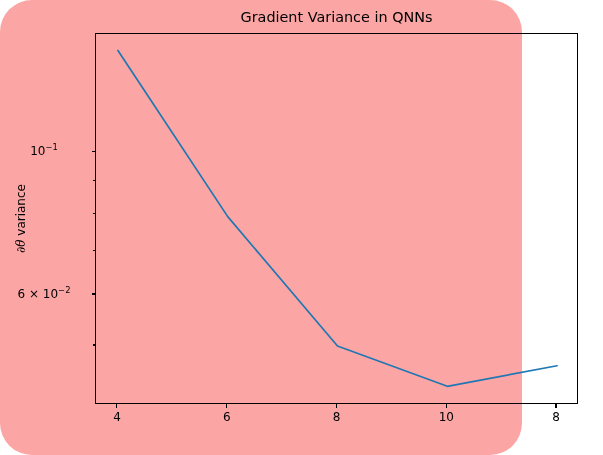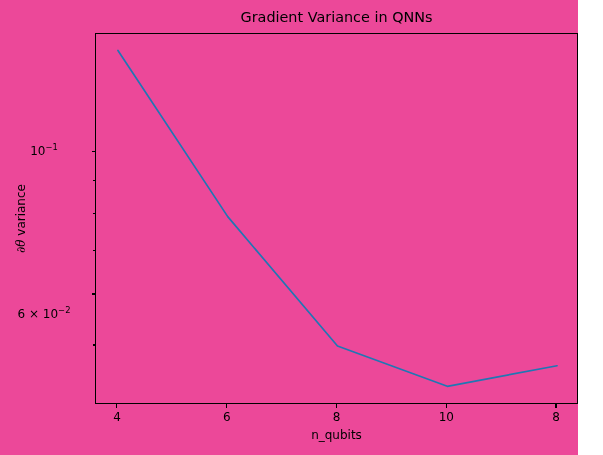--- a/index.html
+++ b/index.html
@@ -9,23 +9,24 @@
     background: #ffffff;
   }
   body {
     font-family: "DejaVu Sans", sans-serif;
     width: 603px;
     height: 455px;
     overflow: hidden;
   }
   #figure {
     position: relative;
-    width: 578px;
+    width: 522px;
     height: 455px;
-    background: #ec4899;
+    background: #fca5a5;
+    border-radius: 32px;
   }
   #chart-title {
     position: absolute;
     left: 95px;
     top: 8px;
     width: 483px;
     text-align: center;
     font-size: 14.4px;
     color: #000000;
     line-height: 18px;
@@ -133,26 +134,25 @@
       <div class="xtick-label" style="left: 336.5px; top: 410px;">8</div>
       <div class="tick-mark-x" style="left: 445.723px; top: 404px;"></div>
       <div class="xtick-label" style="left: 446.273px; top: 410px;">10</div>
       <div class="tick-mark-x" style="left: 555.495px; top: 404px;"></div>
       <div class="xtick-label" style="left: 556.045px; top: 410px;">8</div>
     </div>
   <div id="y-ticks-layer">
       <div class="tick-mark-y" style="left: 91.5px; top: 150.532px;"></div>
       <div class="ytick-label" style="left: 0px; width: 88px; top: 151.082px;">10<sup>−1</sup></div>
       <div class="tick-mark-y" style="left: 91.5px; top: 293.47px;"></div>
-      <div class="ytick-label" style="left: 0px; width: 88px; top: 294.02px; margin-top: 20px;">6 × 10<sup>−2</sup></div>
+      <div class="ytick-label" style="left: 0px; width: 88px; top: 294.02px;">6 × 10<sup>−2</sup></div>
       <div class="tick-mark-y minor" style="left: 93px; top: 344.486px;"></div>
       <div class="tick-mark-y minor" style="left: 93px; top: 250.336px;"></div>
       <div class="tick-mark-y minor" style="left: 93px; top: 212.971px;"></div>
       <div class="tick-mark-y minor" style="left: 93px; top: 180.013px;"></div>
     </div>
 
-  <div id="xlabel">n_qubits</div>
 
   <div id="ylabel">
     <span class="mathvar">∂𝜃</span><span>&nbsp;variance</span>
   </div>
 
 </div>
 
 </body></html>

